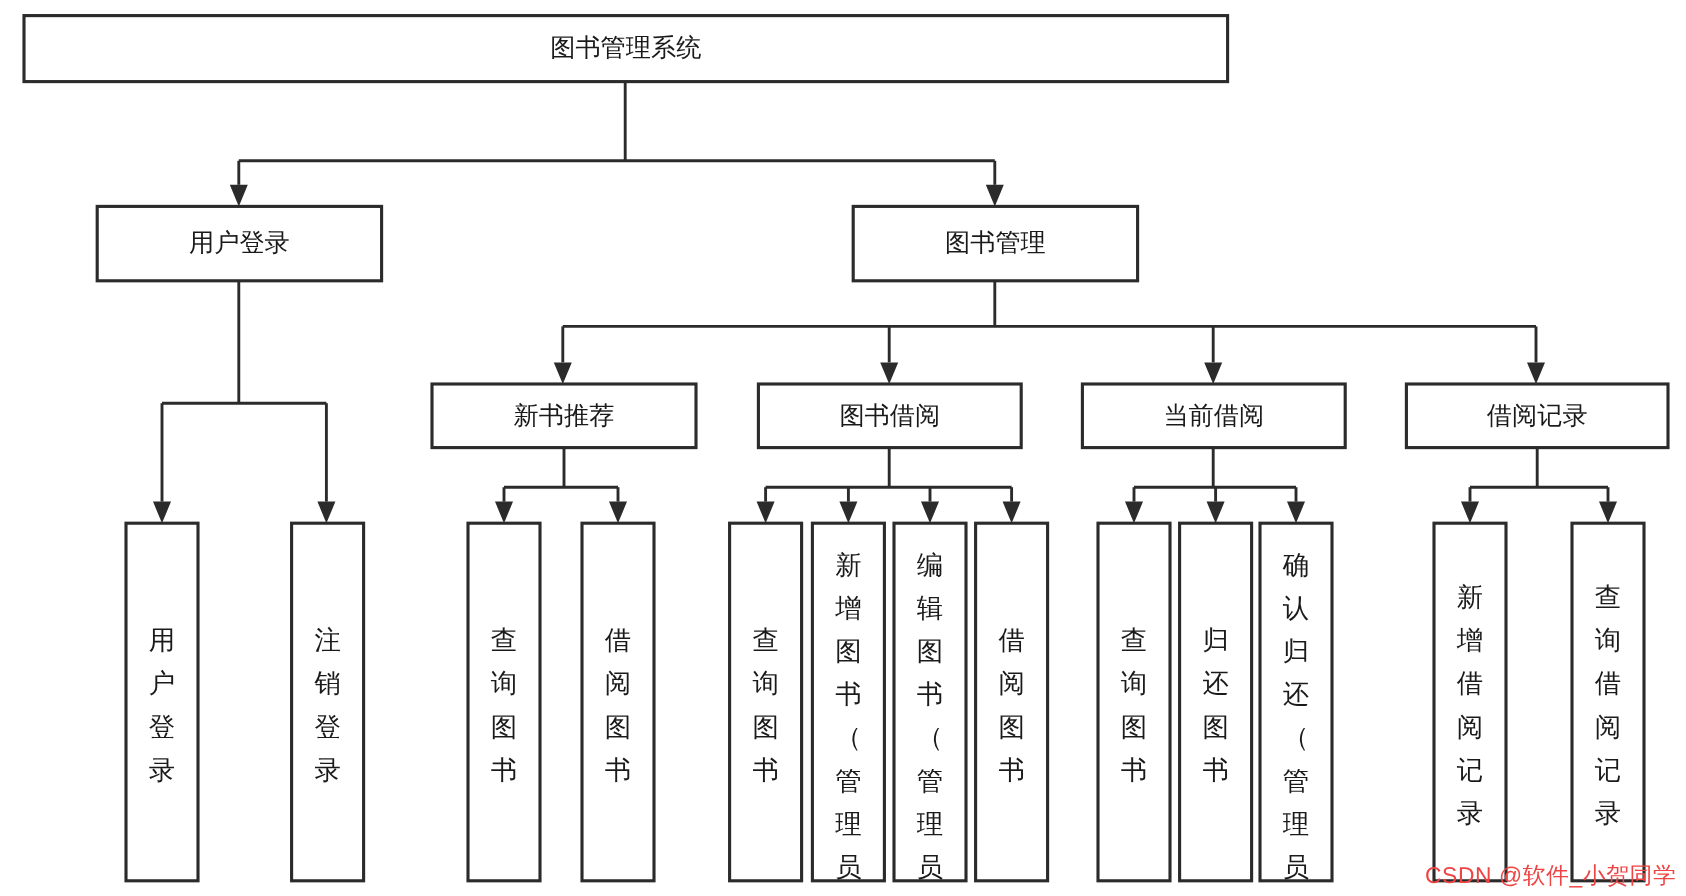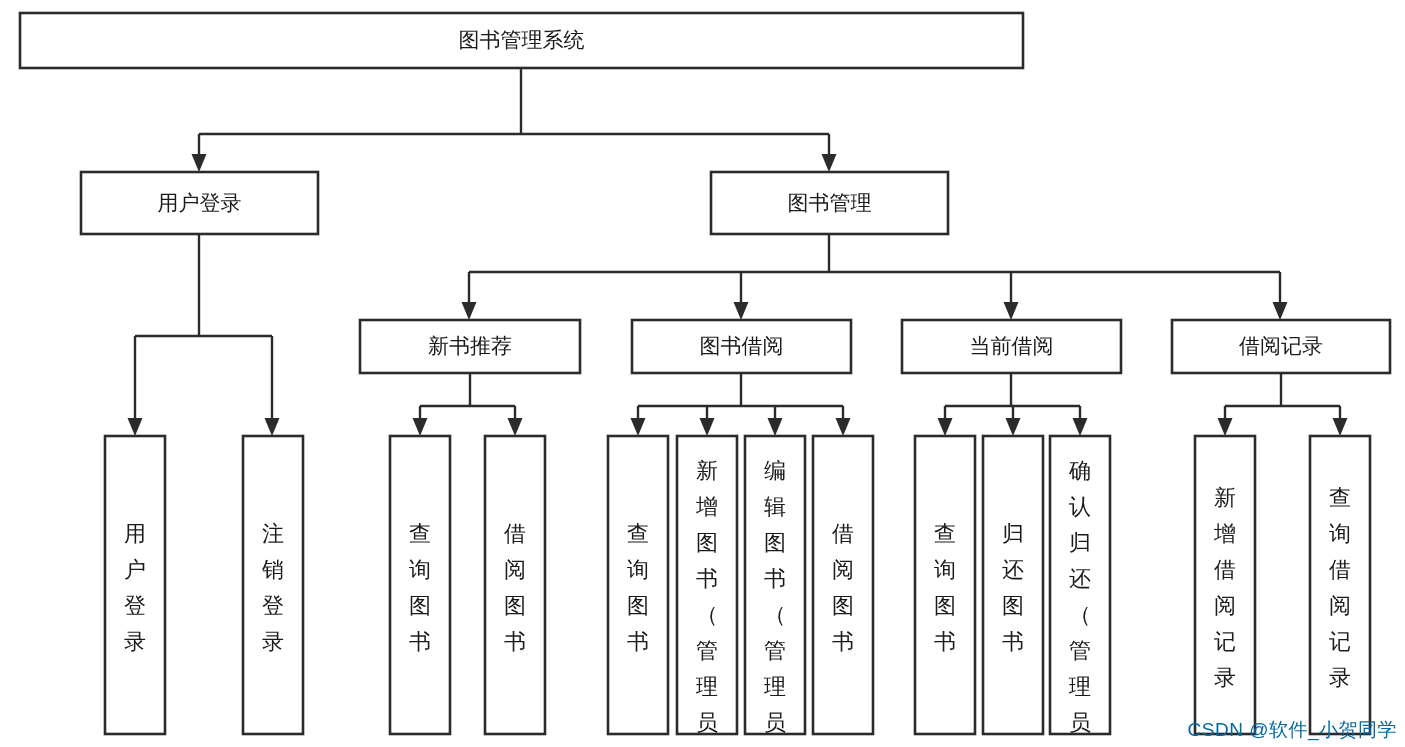--- a/index.html
+++ b/index.html
@@ -53,21 +53,21 @@
     font-size: 22px;
     fill: #1a1a1a;
     text-anchor: middle;
   }
   .watermark-text {
     position: absolute;
     right: 8px;
     bottom: 4px;
     font-family: "Liberation Sans", "DejaVu Sans", sans-serif;
     font-size: 19px;
-    color: #0369a1;
+    color: #ef4444;
     white-space: nowrap;
     letter-spacing: 0.5px;
   }
 </style>
 </head>
 <body>
 
 <div id="diagram-root">
   <svg id="flow-svg" viewBox="0 0 1405 747">
     <g id="connector-layer">

